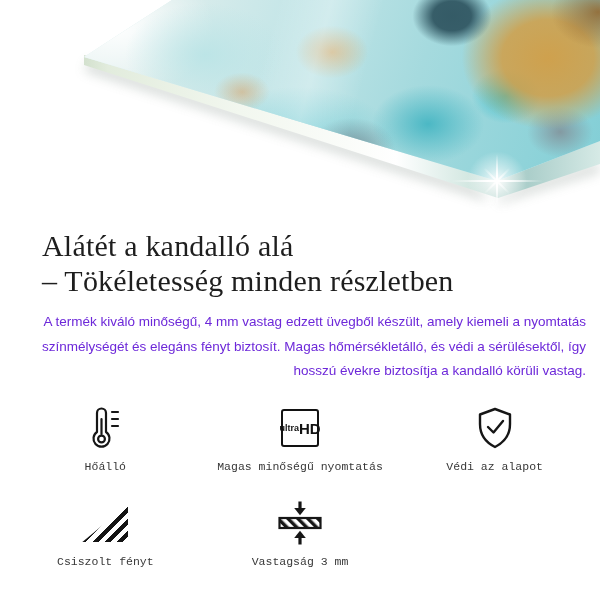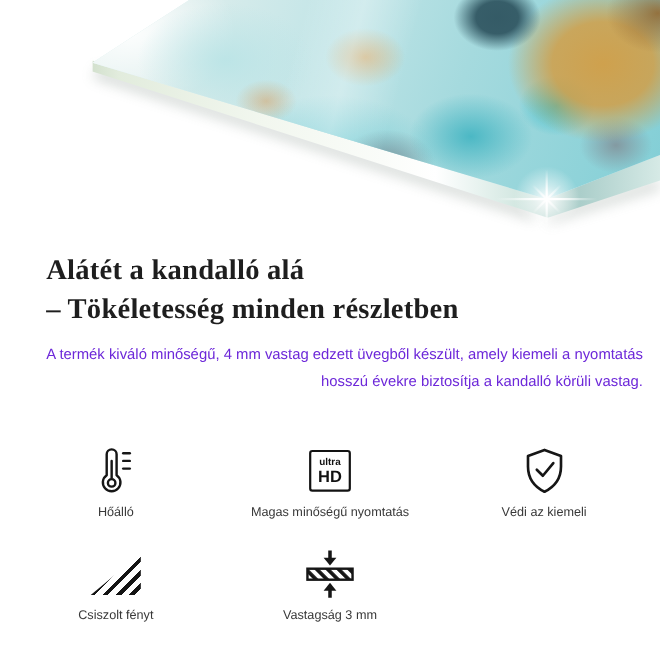--- a/index.html
+++ b/index.html
@@ -38,34 +38,34 @@
     background:radial-gradient(circle, rgba(255,255,255,.95) 0%, rgba(255,255,255,.5) 30%, rgba(255,255,255,0) 70%);}
   .sp-ray{position:absolute;background:linear-gradient(to right, rgba(255,255,255,0), #fff 40%, #fff 60%, rgba(255,255,255,0));}
   .sp-h{left:-46px;top:-1px;width:92px;height:2px;}
   .sp-v{left:-1px;top:-27px;width:2px;height:54px;
     background:linear-gradient(to bottom, rgba(255,255,255,0), #fff 40%, #fff 60%, rgba(255,255,255,0));}
   .sp-d1{left:-18px;top:-1px;width:36px;height:1.5px;transform:rotate(45deg);opacity:.8;}
   .sp-d2{left:-18px;top:-1px;width:36px;height:1.5px;transform:rotate(-45deg);opacity:.8;}
 
   
   .title{position:absolute;left:42px;top:228px;margin:0;font-family:"Liberation Serif","DejaVu Serif",serif;
-         font-weight:700;font-size:26px;line-height:35px;color:#1e1e1e;letter-spacing:.2px;}
+         font-weight:400;font-size:30px;line-height:35px;color:#1e1e1e;letter-spacing:.2px;}
   .t-line{display:block;}
   .desc{position:absolute;left:42px;top:310px;margin:0;font-size:13.5px;line-height:24.5px;color:#6d28d9;text-align:right;}
   .d-line{display:block;}
 
   
   .features{position:absolute;left:8px;top:402px;width:584px;display:grid;
             grid-template-columns:1fr 1fr 1fr;row-gap:24px;}
   .feature{display:flex;flex-direction:column;align-items:center;}
   .icon-box{height:52px;display:flex;align-items:center;justify-content:center;color:#161616;}
-  .f-label{margin-top:6px;font-size:11.5px;color:#383838;}
+  .f-label{margin-top:6px;font-size:11.5px;color:#383838;font-family:Liberation Mono, monospace;}
   svg.fi{stroke:#161616;fill:none;stroke-width:2.2;stroke-linecap:round;stroke-linejoin:round;}
   .uhd{width:34px;height:34px;border:2.5px solid #121212;border-radius:3px;display:flex;
-       flex-direction:column;align-items:center;justify-content:center;color:#121212;}
+       flex-direction:row;align-items:center;justify-content:center;color:#121212;}
   .uhd-top{font-size:9px;font-weight:bold;line-height:1;}
   .uhd-bottom{font-size:15px;font-weight:bold;line-height:1;margin-top:1px;}
   .pe{width:46px;height:38px;
       background:repeating-linear-gradient(135deg,#141414 0 3.8px,transparent 3.8px 8.6px);
       clip-path:polygon(0% 100%,100% 0%,100% 100%);}
 </style>
 </head>
 <body>
 
 <div class="stage">
@@ -84,20 +84,21 @@
     </div>
   </section>
 
   <h1 class="title">
     <span class="t-line">Alátét a kandalló alá</span>
     <span class="t-line">– Tökéletesség minden részletben</span>
   </h1>
 
   <p class="desc">
     <span class="d-line">A termék kiváló minőségű, 4 mm vastag edzett üvegből készült, amely kiemeli a nyomtatás</span>
+    <span class="d-line">színmélységét és elegáns fényt biztosít. Magas hőmérsékletálló, és védi a sérülésektől, így</span>
     <span class="d-line">hosszú évekre biztosítja a kandalló körüli vastag.</span>
   </p>
 
   <div class="features">
 
     <div class="feature">
       <div class="icon-box">
         <svg class="fi" width="34" height="46" viewBox="0 0 34 46">
           <path d="M9,27 V8 a4.5,4.5 0 0 1 9,0 v19 a8,8 0 1 1 -9,0 z"></path>
           <line x1="13.5" y1="14" x2="13.5" y2="29"></line>
@@ -120,21 +121,21 @@
       <div class="f-label">Magas minőségű nyomtatás</div>
     </div>
 
     <div class="feature">
       <div class="icon-box">
         <svg class="fi" width="36" height="42" viewBox="0 0 36 42" style="stroke-width:2.4;">
           <path d="M18,2 L33,7.5 V17 C33,28 27,35.5 18,40 C9,35.5 3,28 3,17 V7.5 Z"></path>
           <path d="M11,20 L16.5,25.5 L26,14"></path>
         </svg>
       </div>
-      <div class="f-label">Védi az kiemeli</div>
+      <div class="f-label">Védi az alapot</div>
     </div>
 
 
     <div class="feature">
       <div class="icon-box">
         <div class="pe"></div>
       </div>
       <div class="f-label">Csiszolt fényt</div>
     </div>
 

